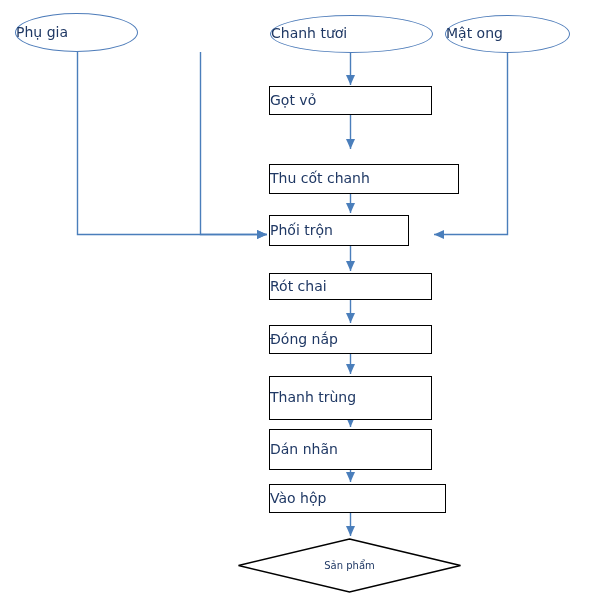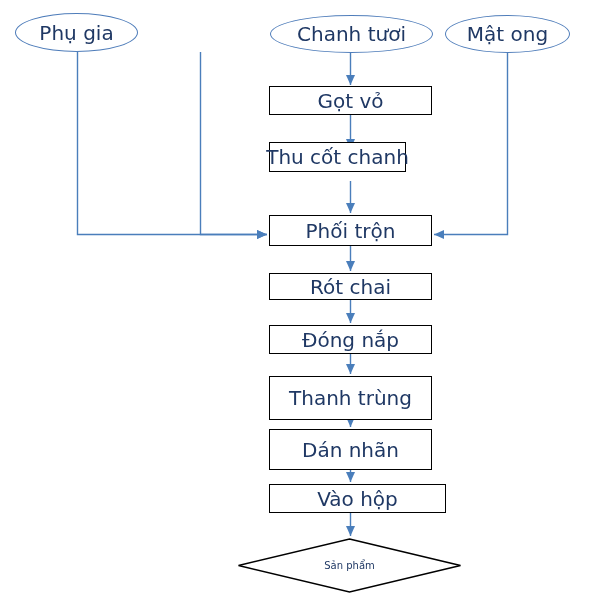--- a/index.html
+++ b/index.html
@@ -3,22 +3,22 @@
 <meta charset="utf-8">
 <style>
   html,body { margin:0; padding:0; background:#fff; }
   .canvas {
     position:relative; width:601px; height:607px; background:#ffffff;
     font-family:"DejaVu Sans","Liberation Sans",sans-serif; overflow:hidden;
   }
   svg.connectors { position:absolute; left:0; top:0; z-index:0; }
   .node {
     position:absolute; box-sizing:border-box; z-index:1;
-    display:flex; align-items:center; justify-content:center;
-    background:#ffffff; color:#1f3864; font-size:20px; line-height:1.1;
+    display:flex; align-items:center; 
+    background:#ffffff; color:#1f3864; font-size:14px; line-height:1.1;
     text-align:center; white-space:nowrap;
   }
   .ellipse { border:1.4px solid #4f7dba; border-radius:50%; }
   .box     { border:1.5px solid #000000; }
   .diamond-wrap { position:absolute; z-index:1; }
   .diamond-wrap > svg { position:absolute; left:0; top:0; }
   .diamond-label {
     position:absolute; left:0; top:0; right:0; bottom:0;
     display:flex; align-items:center; justify-content:center;
     color:#1f3864; font-size:10px; white-space:nowrap;
@@ -57,24 +57,24 @@
   <div class="node ellipse" style="left:270px;top:15px;width:163px;height:38px">
     <span>Chanh tươi</span>
   </div>
   <div class="node ellipse" style="left:445px;top:15px;width:125px;height:38px">
     <span>Mật ong</span>
   </div>
 
   <div class="node box" style="left:269px;top:86px;width:163px;height:29px">
     <span>Gọt vỏ</span>
   </div>
-  <div class="node box" style="left:269px;top:142px;width:137px;height:30px">
+  <div class="node box" style="left:269px;top:164px;width:190px;height:30px">
     <span>Thu cốt chanh</span>
   </div>
-  <div class="node box" style="left:269px;top:215px;width:163px;height:31px">
+  <div class="node box" style="left:269px;top:215px;width:140px;height:31px">
     <span>Phối trộn</span>
   </div>
   <div class="node box" style="left:269px;top:273px;width:163px;height:27px">
     <span>Rót chai</span>
   </div>
   <div class="node box" style="left:269px;top:325px;width:163px;height:29px">
     <span>Đóng nắp</span>
   </div>
   <div class="node box" style="left:269px;top:376px;width:163px;height:44px">
     <span>Thanh trùng</span>

